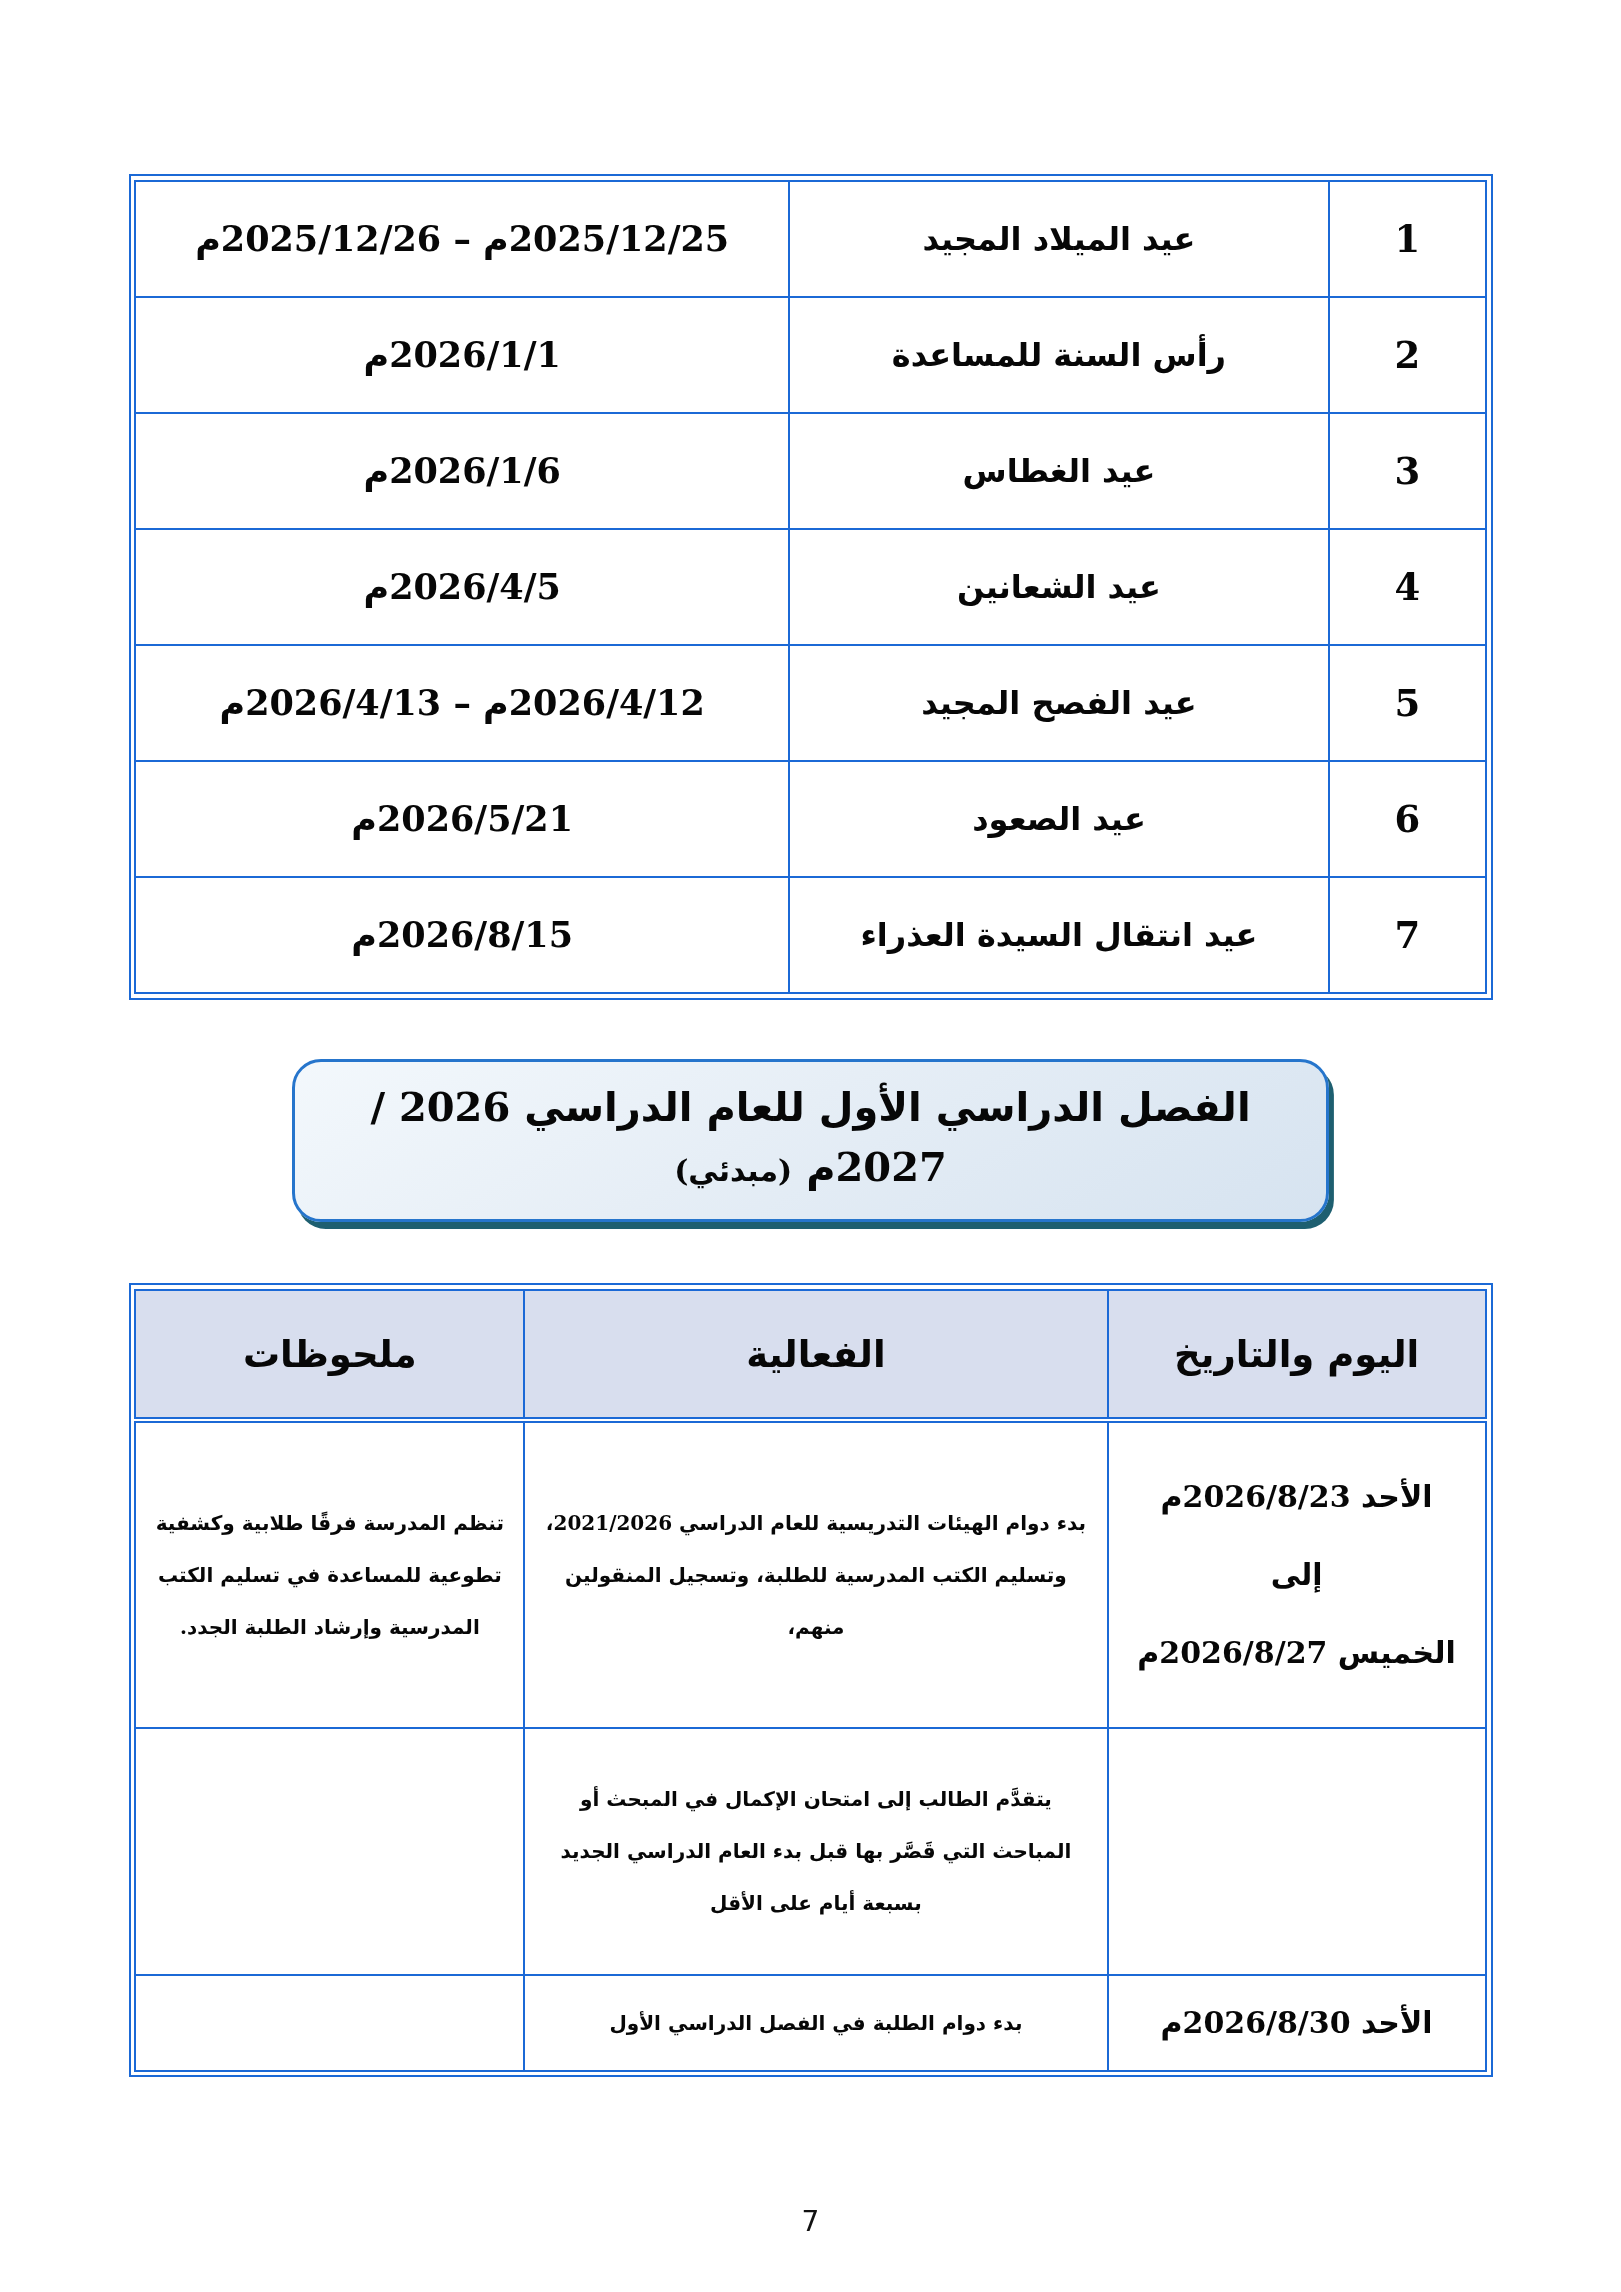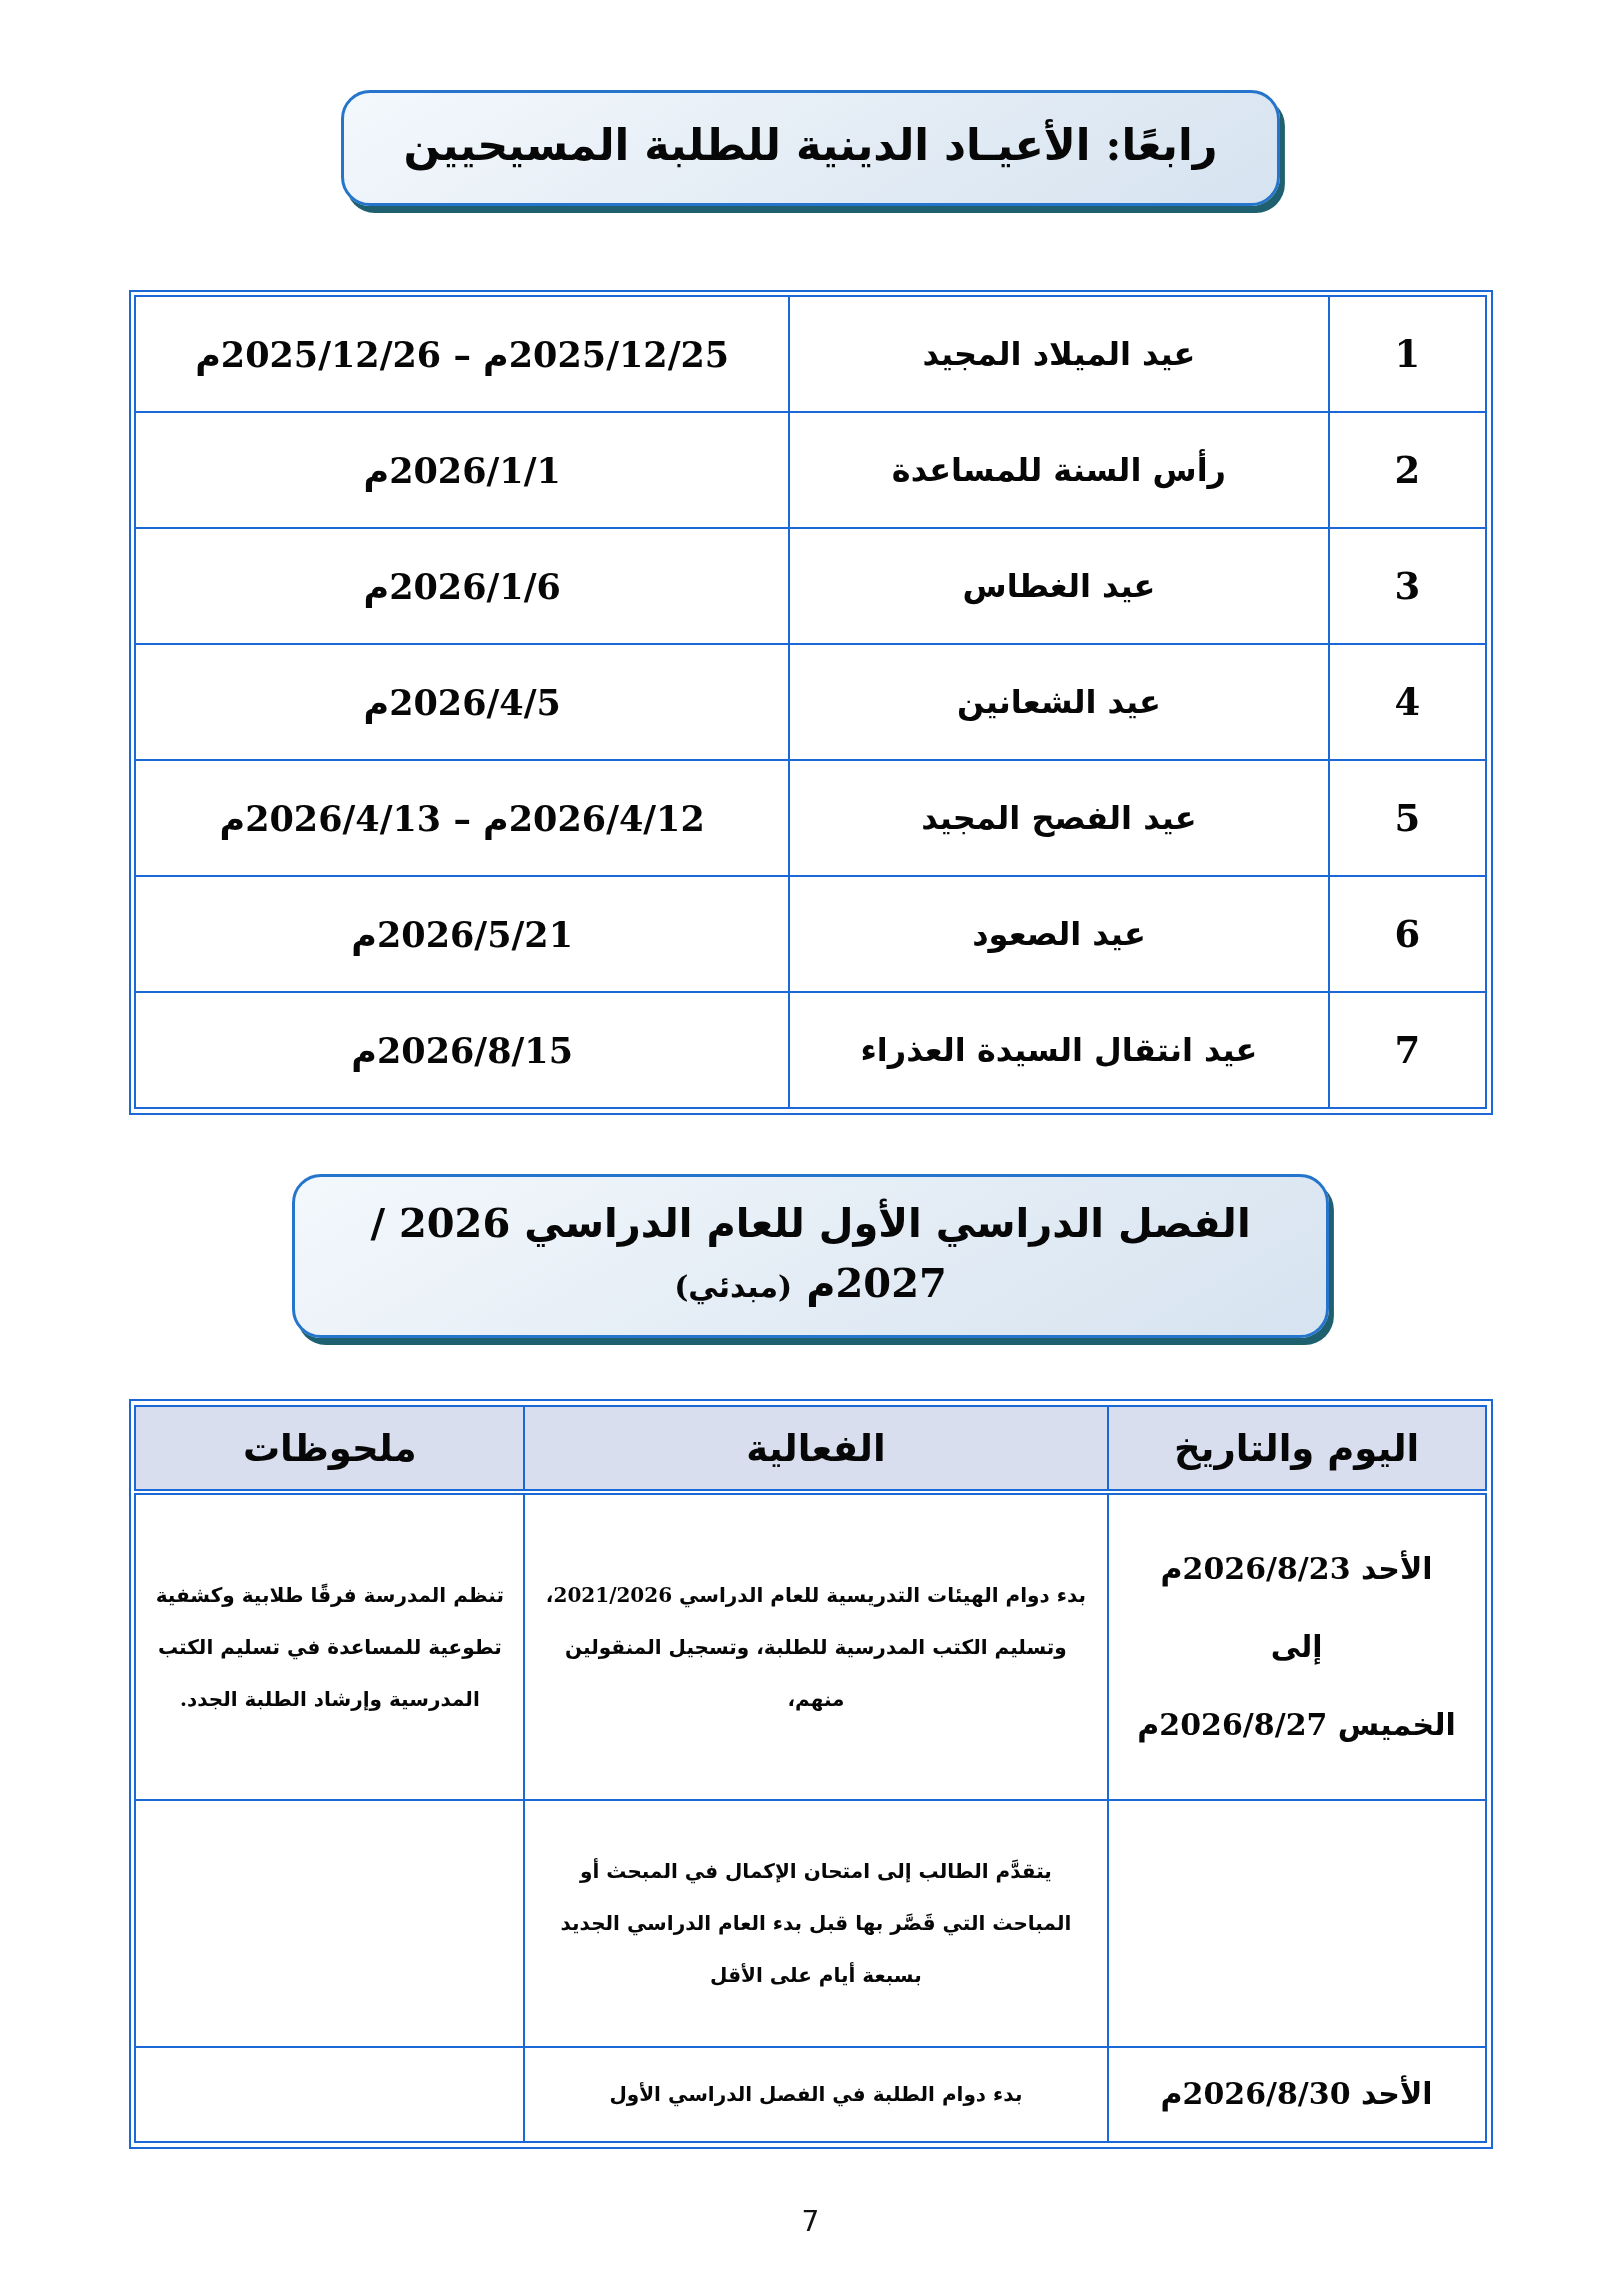--- a/index.html
+++ b/index.html
@@ -69,21 +69,21 @@
   
   .holidays td{height:116px;}
   .holidays .c-no{font-size:37px;}
   .holidays .c-name{font-size:32px;}
   .holidays .c-date{font-size:35px;margin-left:23px;}
   
   .semester td{padding:7.8px 13.7px;}
   .semester .hd{
     background:var(--header-bg);
     font-size:37px;
-    height:86px;
+    height:130px;
     border-bottom:6.9px double var(--blue);
     padding:3.9px;
   }
   .semester .cell{
     font-size:20px;
     line-height:2.6;
   }
   .semester .r1 td{height:308px;}
   .semester .r2 td{height:247px;}
   .semester .r3 td{height:86px;}
@@ -96,23 +96,20 @@
     font-size:28px;
     font-family:"DejaVu Sans",sans-serif;
     color:#111;
   }
 </style>
 </head>
 <body>
 
 <div class="page">
 
-  <div class="banner banner-1">
-    <span>رابعًا: الأعيـاد الدينية للطلبة المسيحيين</span>
-  </div>
 
   <div class="gap-a"></div>
 
   <div class="tbl-outer">
     <table class="holidays">
       <colgroup>
         <col style="width:11.6%">
         <col style="width:40.0%">
         <col style="width:48.4%">
       </colgroup>

